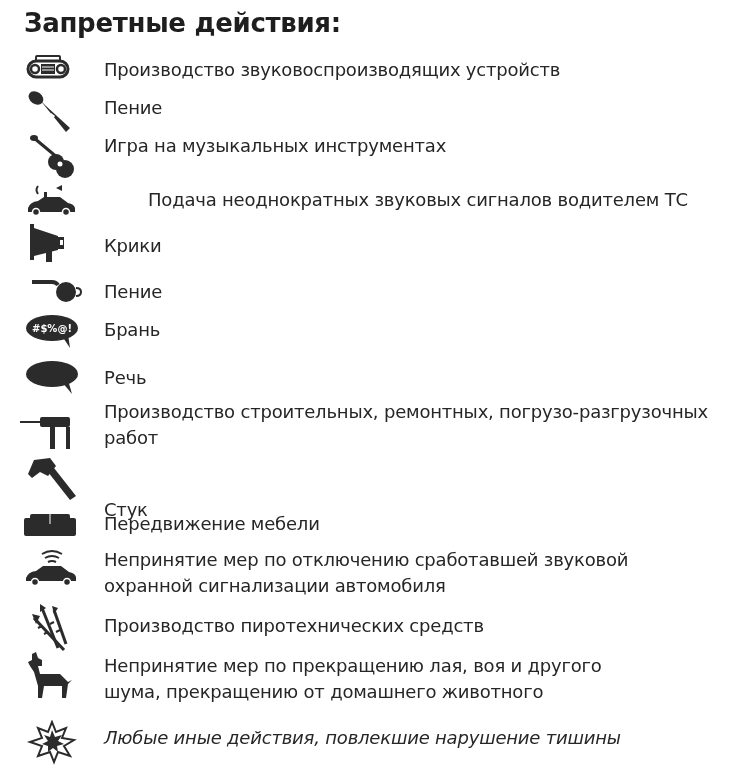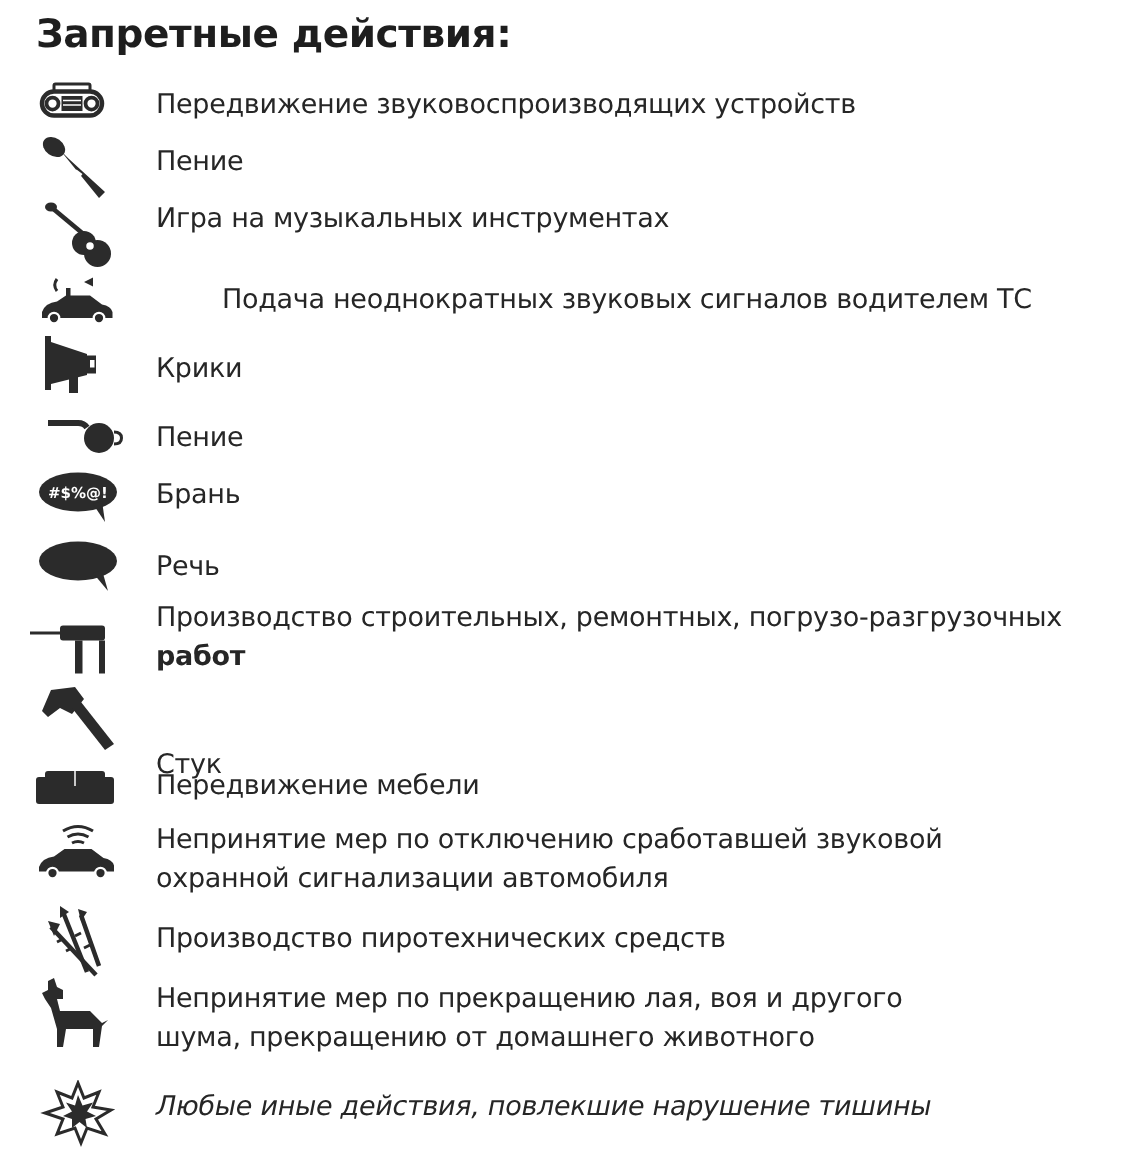--- a/index.html
+++ b/index.html
@@ -60,21 +60,21 @@
     <svg viewBox="0 0 64 48">
       <rect x="16" y="10" width="24" height="5" rx="1" fill="none" stroke="#2b2b2b" stroke-width="2"></rect>
       <rect x="8" y="15" width="40" height="16" rx="8" fill="none" stroke="#2b2b2b" stroke-width="3"></rect>
       <circle cx="15" cy="23" r="4" fill="none" stroke="#2b2b2b" stroke-width="2.5"></circle>
       <circle cx="41" cy="23" r="4" fill="none" stroke="#2b2b2b" stroke-width="2.5"></circle>
       <rect x="21" y="18" width="14" height="10" fill="#2b2b2b"></rect>
       <line x1="22" y1="21" x2="34" y2="21" stroke="#fff" stroke-width="1"></line>
       <line x1="22" y1="24" x2="34" y2="24" stroke="#fff" stroke-width="1"></line>
     </svg>
   </div>
-  <div class="label" style="top:10px;">Передвижение звуковоспроизводящих устройств</div>
+  <div class="label" style="top:10px;">Производство звуковоспроизводящих устройств</div>
 </div>
 
 <div class="item" style="top:88px;">
   <div class="icon" style="top:0px;">
     <svg viewBox="0 0 64 48">
       <ellipse cx="16" cy="10" rx="8" ry="6" transform="rotate(35 16 10)" fill="#2b2b2b"></ellipse>
       <polygon points="20,12 26,18 50,40 46,44" fill="#2b2b2b"></polygon>
       <rect x="30" y="26" width="5" height="2" fill="#fff" transform="rotate(38 32 27)"></rect>
     </svg>
   </div>
@@ -156,21 +156,21 @@
 <div class="item" style="top:398px;">
   <div class="icon" style="top:14px;">
     <svg viewBox="0 0 64 48">
       <line x1="0" y1="10" x2="20" y2="10" stroke="#2b2b2b" stroke-width="2"></line>
       <rect x="20" y="5" width="30" height="10" rx="2" fill="#2b2b2b"></rect>
       <rect x="30" y="15" width="5" height="22" fill="#2b2b2b"></rect>
       <rect x="46" y="15" width="4" height="22" fill="#2b2b2b"></rect>
     </svg>
   </div>
   <div class="label" style="top:0px;">Производство строительных, ремонтных, погрузо-разгрузочных</div>
-  <div class="label" style="top:26px;font-weight:bold;">работ</div>
+  <div class="label" style="top:26px;">работ</div>
 </div>
 
 <div class="item" style="top:456px;">
   <div class="icon" style="top:0px;">
     <svg viewBox="0 0 64 48">
       <polygon points="14,4 30,2 36,10 28,20 20,16 12,22 8,18" fill="#2b2b2b"></polygon>
       <polygon points="28,16 34,12 56,40 50,44" fill="#2b2b2b"></polygon>
     </svg>
   </div>
   <div class="label" style="top:8px;margin-top:32px;">Стук</div>

